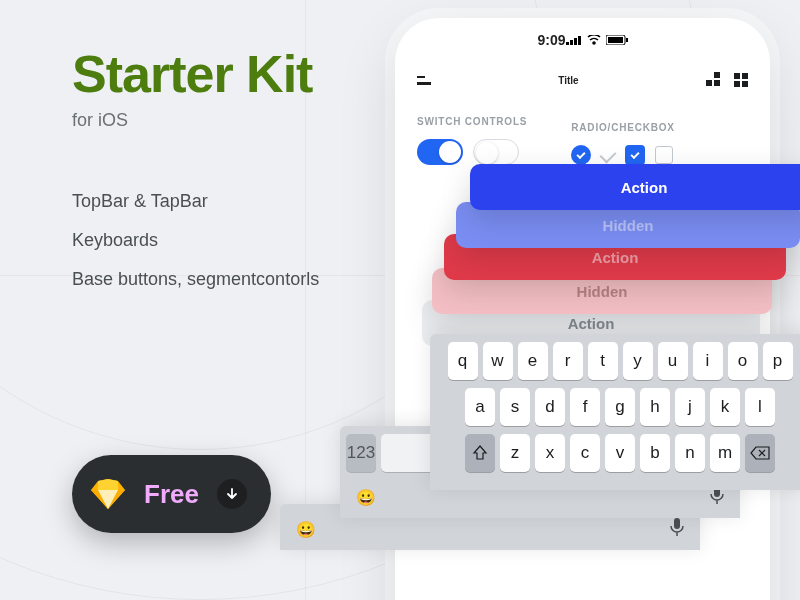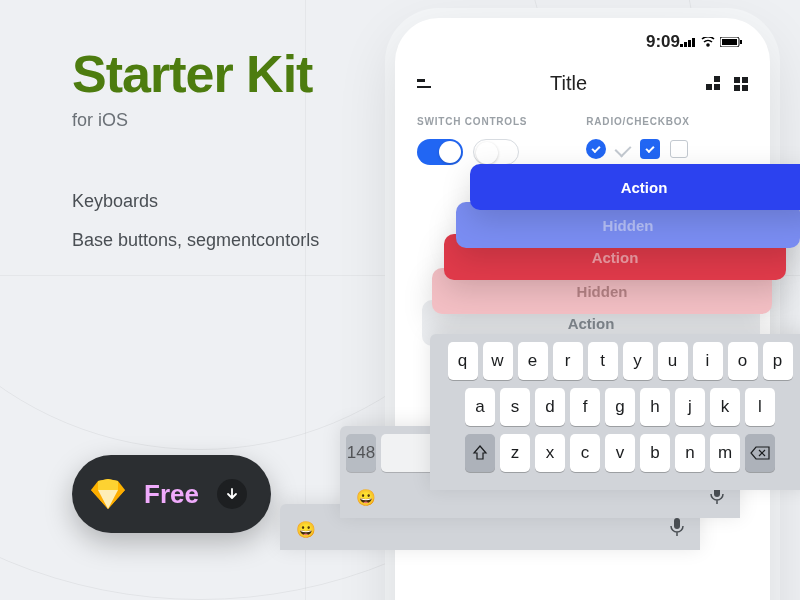--- a/index.html
+++ b/index.html
@@ -46,42 +46,42 @@
   width: 375px; height: 680px;
   background: #fff; border-radius: 44px;
   box-shadow: 0 20px 60px rgba(0,0,0,0.12), 0 0 0 10px #f5f7f9;
 }
 .notch {
   position: absolute; left: 50%; top: 0; transform: translateX(-50%);
   width: 160px; height: 26px; background: #fff;
 }
 .status-bar {
   position: absolute; top: 14px; left: 0; right: 0;
-  display: flex; justify-content: flex-end; padding: 0 28px;
-  font-size: 17px; font-weight: 600;
+  display: flex; justify-content: center; padding: 0 28px;
+  font-size: 14px; font-weight: 600;
 }
 .status-right { display: flex; gap: 5px; align-items: center; }
 .nav-bar {
   position: absolute; top: 54px; left: 0; right: 0;
   display: flex; justify-content: space-between; align-items: center;
   padding: 0 22px;
 }
-.nav-bar .center { font-size: 20px; font-weight: 400; }
+.nav-bar .center { font-size: 10px; font-weight: 700; }
 .nav-icons { display: flex; gap: 14px; align-items: center; }
 .grid4 { display: grid; grid-template-columns: 6px 6px; grid-template-rows: 6px 6px; gap: 2px; }
 .grid4 span { background: #1b1d1f; }
 .grid4.offset span:first-child { grid-column: 2; }
 .grid4.offset span:nth-child(4) { grid-column: 1; }
 .ham { display: flex; flex-direction: column; gap: 4px; }
 .ham span { width: 14px; height: 2.5px; background: #1b1d1f; }
 .ham span:first-child { width: 8px; }
 
 .controls-row {
   position: absolute; top: 98px; left: 22px; right: 22px;
-  display: flex; gap: 59px;
+  display: flex; gap: 44px; align-items: flex-end;
 }
 .control-group .label { font-size: 10px; letter-spacing: 0.8px; color: #9aa0a6; font-weight: 600; margin-bottom: 12px; }
 .switches { display: flex; gap: 10px; }
 .switch { width: 46px; height: 26px; border-radius: 13px; position: relative; }
 .switch.on { background: #2166f3; }
 .switch.off { background: #fff; border: 1px solid #d8dce1; }
 .switch .knob { position: absolute; width: 22px; height: 22px; background: #fff; border-radius: 50%; top: 2px; box-shadow: 0 1px 3px rgba(0,0,0,0.2); }
 .switch.on .knob { right: 2px; }
 .switch.off .knob { left: 2px; }
 .radios { display: flex; gap: 10px; align-items: center; }
@@ -128,20 +128,21 @@
 
 <div class="bg-circle c1"></div>
 <div class="bg-circle c2"></div>
 <div class="bg-line-v"></div>
 <div class="bg-line-h"></div>
 
 <div class="left">
   <div class="title-main">Starter Kit</div>
   <div class="subtitle">for iOS</div>
   <div class="features">
+    <div>TopBar &amp; TapBar</div>
     <div>Keyboards</div>
     <div>Base buttons, segmentcontorls</div>
   </div>
 </div>
 
 <div class="download-pill">
   <span class="sketch-icon">
     <svg width="34" height="30" viewBox="0 0 34 30">
         <path d="M7 2 L17 0 L27 2 L34 11 L17 30 L0 11 Z" fill="#fdb300"></path>
         <path d="M7 2 L17 0 L27 2 L27 11 L7 11 Z" fill="#fdd231"></path>
@@ -242,21 +243,21 @@
       <span>😀</span>
       <span><svg width="14" height="18" viewBox="0 0 14 18">
             <rect x="4" y="0" width="6" height="11" rx="3" fill="#4a4f54"></rect>
             <path d="M1 8 A6 6 0 0 0 13 8 M7 14 L7 18" stroke="#4a4f54" stroke-width="1.5" fill="none"></path>
           </svg></span>
     </div>
   </div>
 
   <div class="keyboard kb2">
     <div class="row">
-      <div class="key mod sm">148</div>
+      <div class="key mod sm">123</div>
       <div class="key wide sm">space</div>
       <div class="key">@</div>
       <div class="key">.</div>
       <div class="key go">Go</div>
     </div>
     <div class="bottom-row">
       <span>😀</span>
       <span><svg width="14" height="18" viewBox="0 0 14 18">
             <rect x="4" y="0" width="6" height="11" rx="3" fill="#4a4f54"></rect>
             <path d="M1 8 A6 6 0 0 0 13 8 M7 14 L7 18" stroke="#4a4f54" stroke-width="1.5" fill="none"></path>

